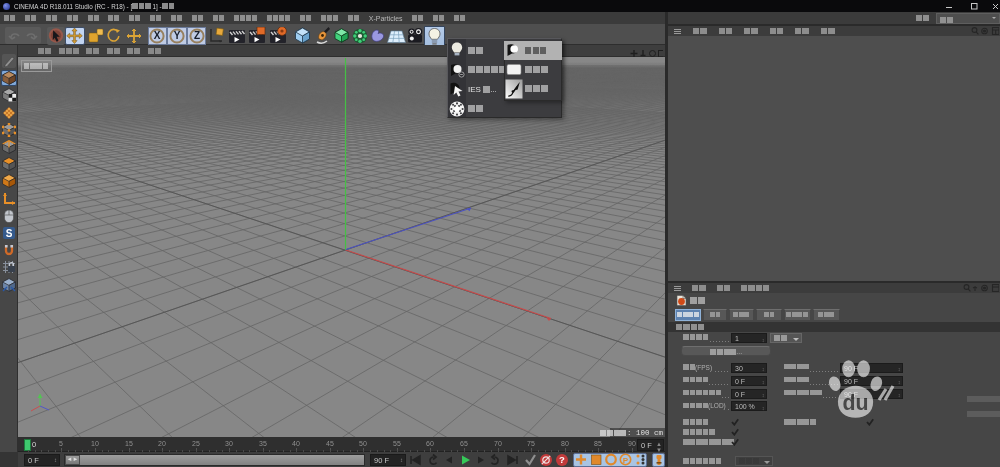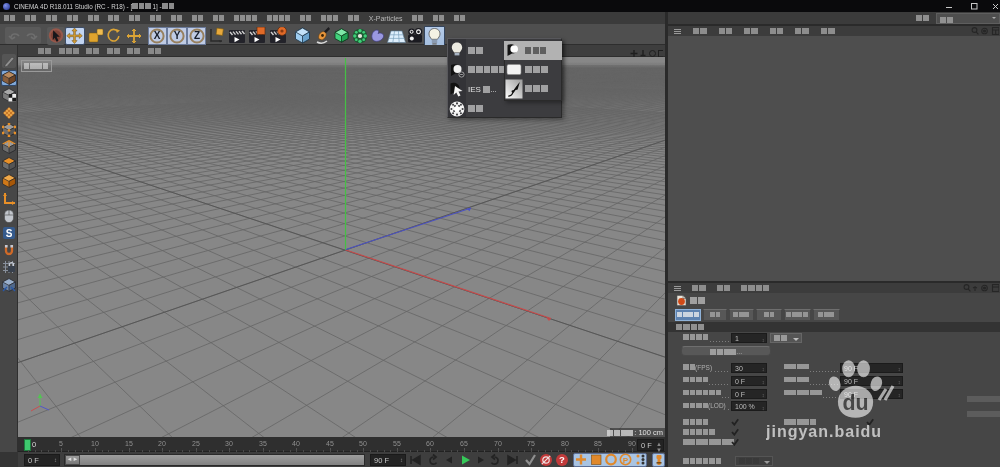--- a/index.html
+++ b/index.html
@@ -939,21 +939,21 @@
         <line x1="22" y1="349" x2="13" y2="354" stroke="#c85050"></line>
         <line x1="22" y1="349" x2="31" y2="353" stroke="#5058c8"></line>
       </g>
     </svg>
 <div class="a" style="left:21px;top:60px;width:31px;height:12px;border:1px solid #9a9a9a;background:rgba(125,125,125,.2);">
       <div class="row" style="height:10px;justify-content:center">
         <i style="width:24.1px;height:5.5px;background:repeating-linear-gradient(90deg,rgba(235,235,235,.55) 0 5.5px,rgba(0,0,0,0) 5.5px 6.2px)"></i>
       </div>
     </div>
 <div class="a" style="left:610px;top:427.5px;width:55px;height:10px;background:rgba(42,42,42,.6);"></div>
-<div class="a" style="left:560px;top:428px;width:103px;height:9px;color:#e0e0e0;font-size:7.5px;">
+<div class="a" style="left:560px;top:428px;width:103px;height:9px;color:#e0e0e0;font-size:7.5px;font-family:Liberation Mono, monospace;">
       <div class="row" style="height:9px;justify-content:flex-end;gap:1px">
         <i style="width:26.4px;height:6px;background:repeating-linear-gradient(90deg,rgba(230,230,230,.7) 0 6px,rgba(0,0,0,0) 6px 6.8px)"></i>
         <span>: 100 cm</span>
       </div>
     </div>
 <div class="a" style="left:447px;top:38px;width:114.5px;height:80px;background:#3c3c3f;border:1px solid #58585c;border-right-color:#2a2a2a;border-bottom-color:#2a2a2a;box-shadow:2px 2px 4px rgba(0,0,0,.35);"></div>
     <div class="a" style="left:448px;top:39px;width:18px;height:78px;background:#333337;"></div>
     <svg class="a" style="left:450px;top:41.5px" width="14" height="15">
       <path d="M7 .5 C10.6 .5 12.2 3.1 12.2 5.6 C12.2 7.9 10.5 9.2 9.8 10.6 L4.2 10.6 C3.5 9.2 1.8 7.9 1.8 5.6 C1.8 3.1 3.4 .5 7 .5z" fill="#eceae0"></path>
       <rect x="4.6" y="10.9" width="4.8" height="2.5" fill="#a8b4c4"></rect>
@@ -1467,15 +1467,14 @@
         <ellipse cx="22" cy="11" rx="6" ry="8"></ellipse>
         <ellipse cx="36" cy="11" rx="6" ry="8"></ellipse>
         <ellipse cx="48" cy="25" rx="5.2" ry="7" transform="rotate(20 48 25)"></ellipse>
         <path d="M28.5 27 C37 27 45 33 45 42 C45 52 38 57 28.5 57 C19 57 12 52 12 42 C12 33 20 27 28.5 27z"></path>
       </g>
       <text x="28.5" y="50" text-anchor="middle" font-family="Liberation Sans" font-weight="bold" font-size="20" fill="#4a4a4a">du</text>
     </svg>
     <svg class="a" style="left:876px;top:383px;opacity:.6" width="20" height="20">
       <path d="M3 17 L10 6 M9 17 L17 3" stroke="#fff" stroke-width="3.2" fill="none"></path>
     </svg>
-    <div class="a" style="left:766px;top:423px;width:122px;height:21px;color:#fff;opacity:.66;font-weight:bold;font-size:16px;letter-spacing:1px;overflow:hidden;width:118px;">jingyan.baidu</div>
     <div class="a" style="left:967px;top:396px;width:33px;height:6px;background:#fff;opacity:.12;"></div>
     <div class="a" style="left:967px;top:411px;width:33px;height:6px;background:#fff;opacity:.12;"></div>
 </div>
 </body></html>

